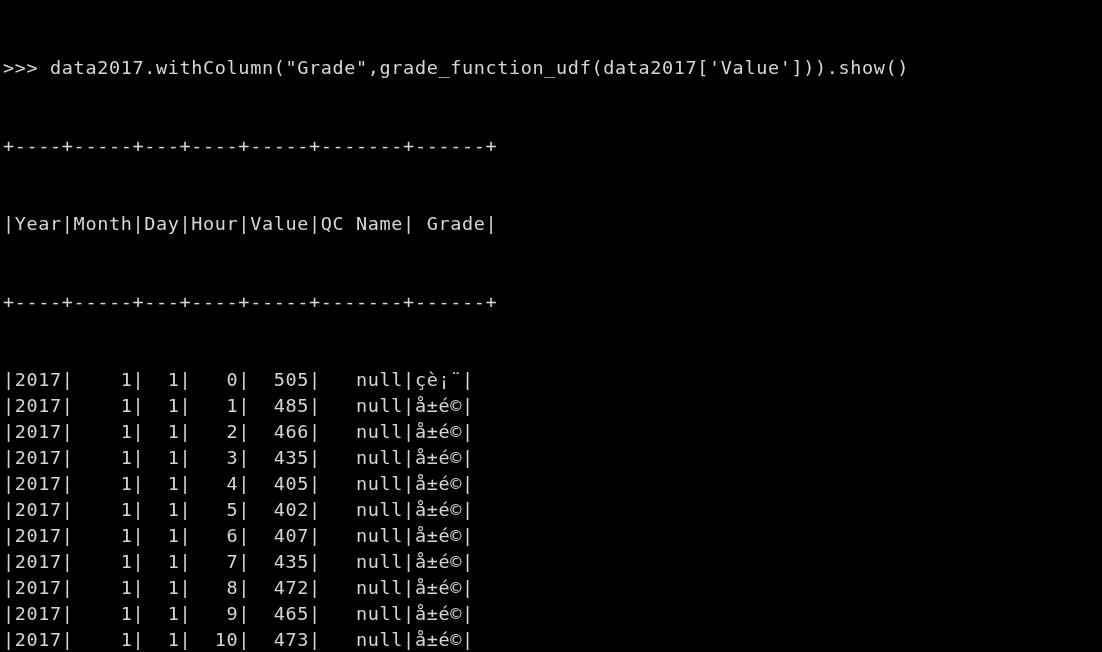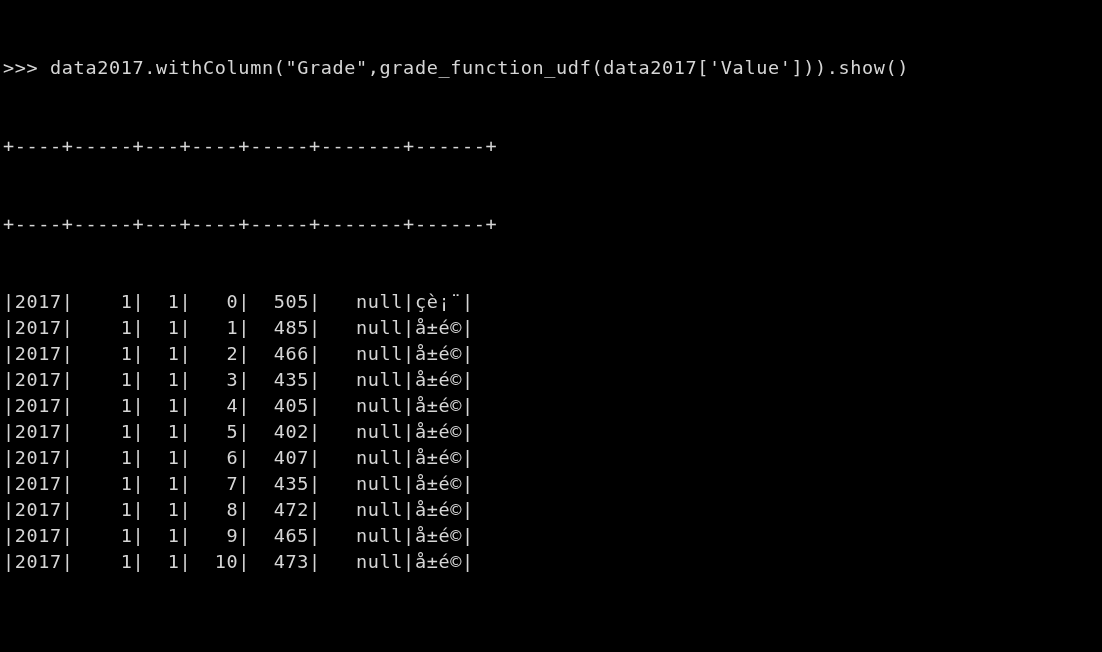--- a/index.html
+++ b/index.html
@@ -35,16 +35,17 @@
   .prompt-line {
     white-space: pre;
   }
 </style>
 </head>
 <body>
 
 <div id="terminal">
   <span class="line prompt-line">&gt;&gt;&gt; data2017.withColumn("Grade",grade_function_udf(data2017['Value'])).show()</span>
   <span class="line">+----+-----+---+----+-----+-------+------+</span>
+  <span class="line">|Year|Month|Day|Hour|Value|QC Name| Grade|</span>
   <span class="line">+----+-----+---+----+-----+-------+------+</span>
   <div id="table-body"><span class="line">|2017|    1|  1|   0|  505|   null|çè¡¨|</span><span class="line">|2017|    1|  1|   1|  485|   null|å±é©|</span><span class="line">|2017|    1|  1|   2|  466|   null|å±é©|</span><span class="line">|2017|    1|  1|   3|  435|   null|å±é©|</span><span class="line">|2017|    1|  1|   4|  405|   null|å±é©|</span><span class="line">|2017|    1|  1|   5|  402|   null|å±é©|</span><span class="line">|2017|    1|  1|   6|  407|   null|å±é©|</span><span class="line">|2017|    1|  1|   7|  435|   null|å±é©|</span><span class="line">|2017|    1|  1|   8|  472|   null|å±é©|</span><span class="line">|2017|    1|  1|   9|  465|   null|å±é©|</span><span class="line">|2017|    1|  1|  10|  473|   null|å±é©|</span></div>
   
 </div>
 
 </body></html>

